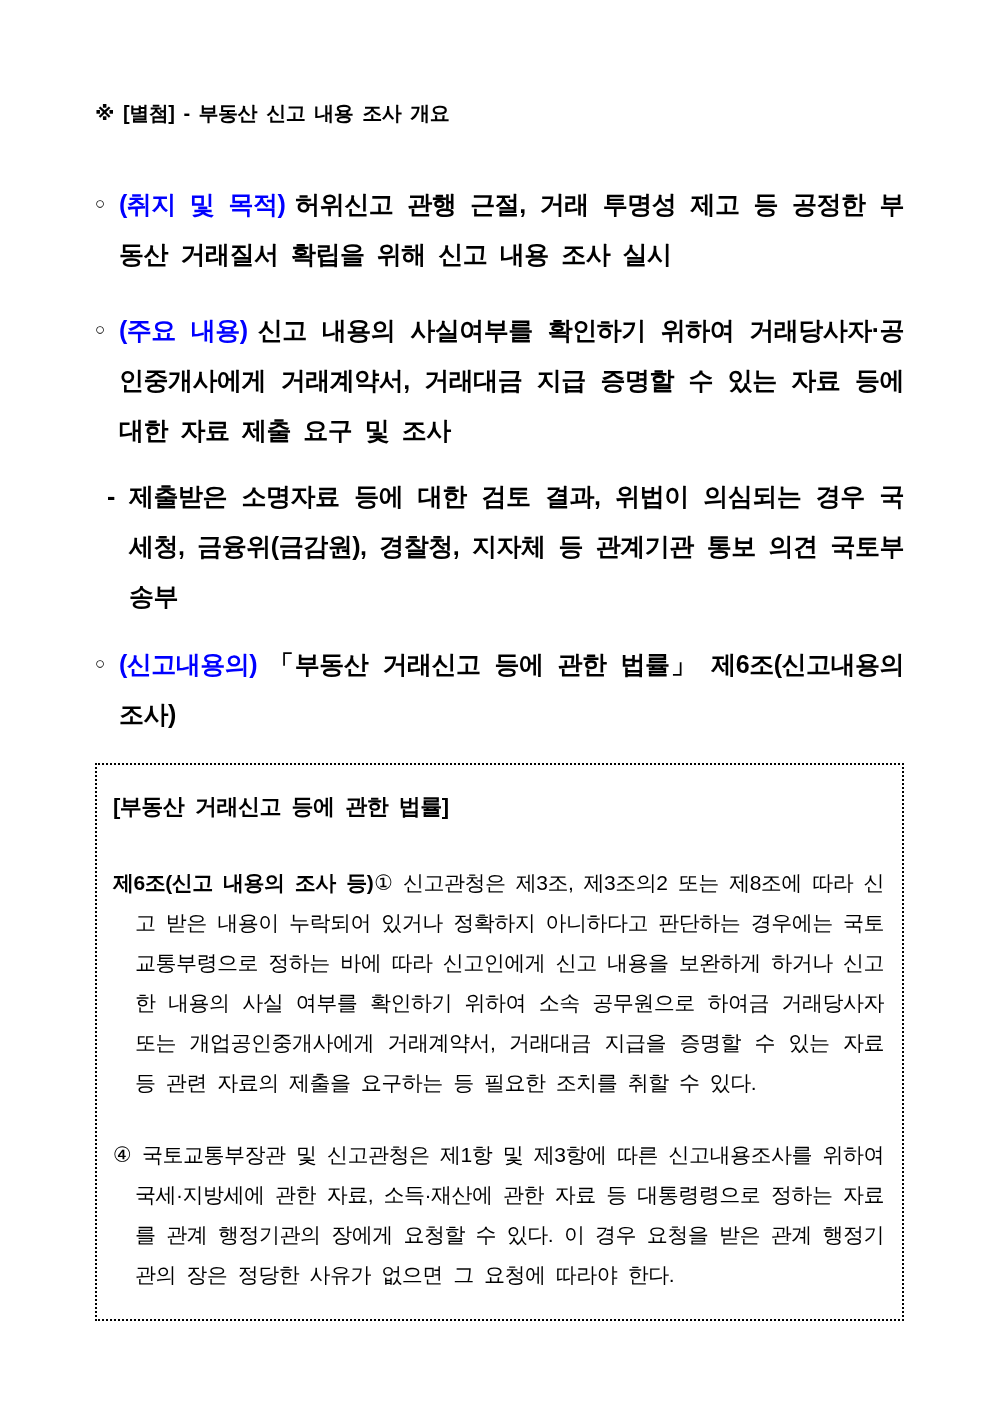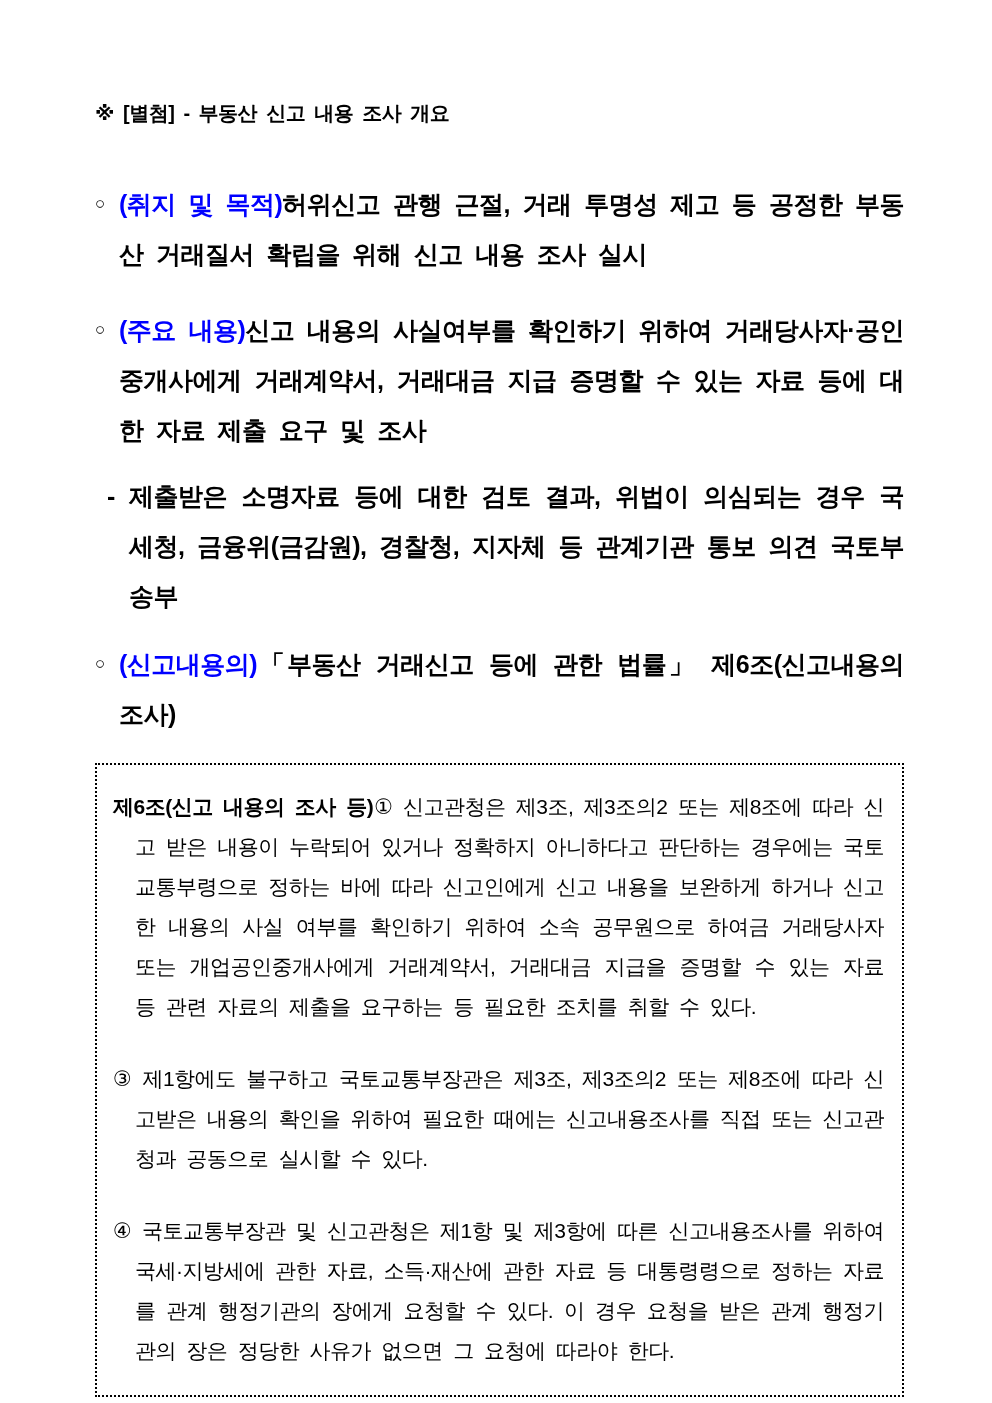--- a/index.html
+++ b/index.html
@@ -49,20 +49,21 @@
   }
   .item.sub .marker {
     flex: 0 0 22px;
   }
   .b1 { margin-bottom: 26px; }
   .b2 { margin-bottom: 16px; }
   .b3 { margin-bottom: 18px; }
   .b4 { margin-bottom: 24px; }
   .blue-label {
     color: #0000ff;
+    margin-right: 10px;
   }
   .law-box {
     border: 2px dotted #000000;
     padding: 22px 18px 24px 16px;
     font-size: 21px;
     line-height: 40px;
     letter-spacing: -0.5px;
     word-spacing: 5px;
   }
   .law-heading {
@@ -103,22 +104,22 @@
     <span class="marker">-</span>
     <div class="itext"><span>제출받은 소명자료 등에 대한 검토 결과, 위법이 의심되는 경우 국세청, 금융위(금감원), 경찰청, 지자체 등 관계기관 통보 의견 국토부 송부</span></div>
   </div>
 
   <div class="item b4">
     <span class="marker circle">○</span>
     <div class="itext"><span class="blue-label">(신고내용의)</span><span>「부동산 거래신고 등에 관한 법률」 제6조(신고내용의 조사)</span></div>
   </div>
 
   <div class="law-box">
+    <div class="law-heading">[부동산 거래신고 등에 관한 법률]</div>
 
     <div class="law-par"><span class="law-lead">제6조(신고 내용의 조사 등)</span><span>① 신고관청은 제3조, 제3조의2 또는 제8조에 따라 신고 받은 내용이 누락되어 있거나 정확하지 아니하다고 판단하는 경우에는 국토교통부령으로 정하는 바에 따라 신고인에게 신고 내용을 보완하게 하거나 신고한 내용의 사실 여부를 확인하기 위하여 소속 공무원으로 하여금 거래당사자 또는 개업공인중개사에게 거래계약서, 거래대금 지급을 증명할 수 있는 자료 등 관련 자료의 제출을 요구하는 등 필요한 조치를 취할 수 있다.</span></div>
 
-    <div class="law-par"><span>③ 제1항에도 불구하고 국토교통부장관은 제3조, 제3조의2 또는 제8조에 따라 신고받은 내용의 확인을 위하여 필요한 때에는 신고내용조사를 직접 또는 신고관청과 공동으로 실시할 수 있다.</span></div>
 
     <div class="law-par"><span>④ 국토교통부장관 및 신고관청은 제1항 및 제3항에 따른 신고내용조사를 위하여 국세·지방세에 관한 자료, 소득·재산에 관한 자료 등 대통령령으로 정하는 자료를 관계 행정기관의 장에게 요청할 수 있다. 이 경우 요청을 받은 관계 행정기관의 장은 정당한 사유가 없으면 그 요청에 따라야 한다.</span></div>
 
   </div>
 
 </div>
 
 </body></html>

